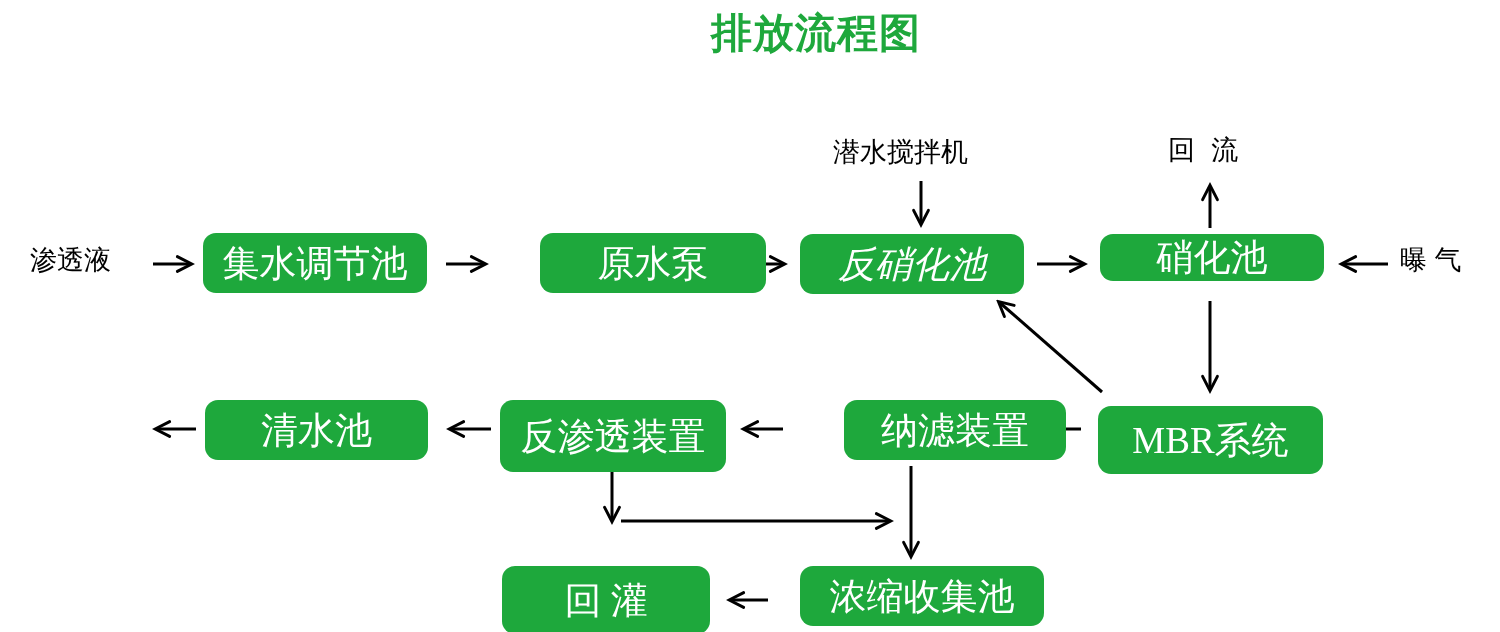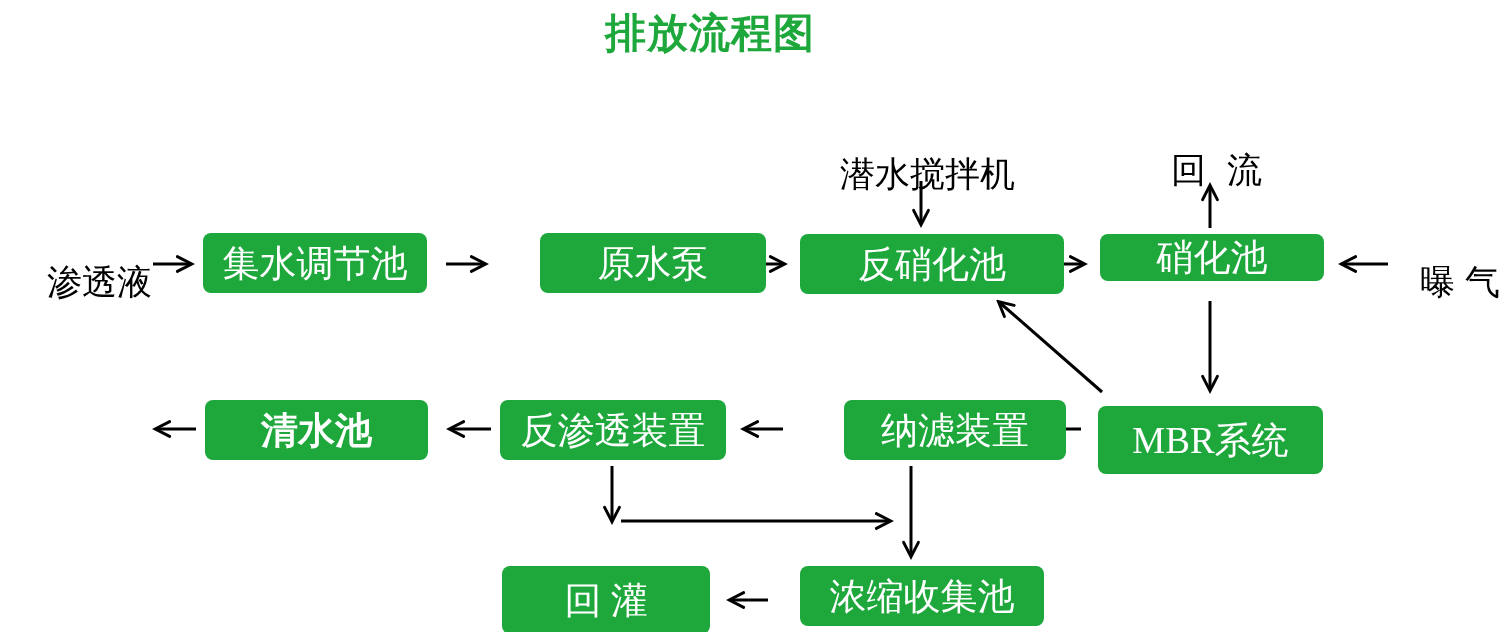--- a/index.html
+++ b/index.html
@@ -14,60 +14,59 @@
   .canvas {
     position: relative;
     width: 1500px;
     height: 632px;
     background: var(--background);
     overflow: hidden;
     font-family: "Liberation Sans", "DejaVu Sans", sans-serif;
   }
   .title {
     position: absolute;
-    left: 605px; top: 6px; width: 300px;
-    text-align: left;
+    left: 621px; top: 6px; width: 300px;
+    text-align: right;
     font-size: 41px;
     font-weight: bold;
     color: var(--green);
     letter-spacing: 1px;
     white-space: nowrap;
   }
   .node {
     position: absolute;
     background: var(--green);
     color: var(--node_text);
-    border-radius: 8px;
+    border-radius: 13px;
     display: flex;
     align-items: center;
     justify-content: center;
     font-family: "Liberation Serif", "DejaVu Serif", serif;
     font-size: 37px;
     white-space: nowrap;
     line-height: 1;
   }
   .ext-label {
     position: absolute;
     color: var(--label);
-    font-size: 35px;
+    font-size: 27px;
     white-space: nowrap;
-    text-align: right;
+    text-align: left;
     line-height: 1;
-    margin-top: 17px;
   }
   .arrows { position: absolute; left: 0; top: 0; width: 1500px; height: 632px; }
   .arrows line { stroke: var(--arrow); stroke-width: 3; }
 
   
   .n-collection   { left: 203px; top: 233px; width: 224px; height: 60px; }
   .n-pump         { left: 500px; top: 233px; width: 226px; height: 60px; margin-left: 40px; }
-  .n-denitrif     { left: 800px; top: 234px; width: 264px; height: 60px; }
+  .n-denitrif     { left: 800px; top: 234px; width: 224px; height: 60px; font-style: italic; }
   .n-nitrif       { left: 1100px; top: 234px; width: 224px; height: 47px; }
-  .n-cleanwater   { left: 205px; top: 400px; width: 223px; height: 60px; font-weight: bold; }
-  .n-ro           { left: 500px; top: 400px; width: 226px; height: 60px; }
+  .n-cleanwater   { left: 205px; top: 400px; width: 223px; height: 60px; }
+  .n-ro           { left: 500px; top: 400px; width: 226px; height: 72px; }
   .n-nf           { left: 800px; top: 400px; width: 222px; height: 60px; margin-left: 44px; }
   .n-mbr          { left: 1098px; top: 400px; width: 225px; height: 68px; margin-top: 6px; }
   .n-reinjection  { left: 502px; top: 566px; width: 208px; height: 68px; }
   .n-concentrate  { left: 800px; top: 566px; width: 244px; height: 60px; }
 
   
   .l-leachate   { left: 30px;  top: 247px; width: 122px; }
   .l-discharge  { left: 2px;   top: 412px; width: 142px; }
   .l-mixer      { left: 833px; top: 139px; width: 182px; }
   .l-reflux     { left: 1168px; top: 139px; width: 94px; font-family: Liberation Mono, monospace; }

